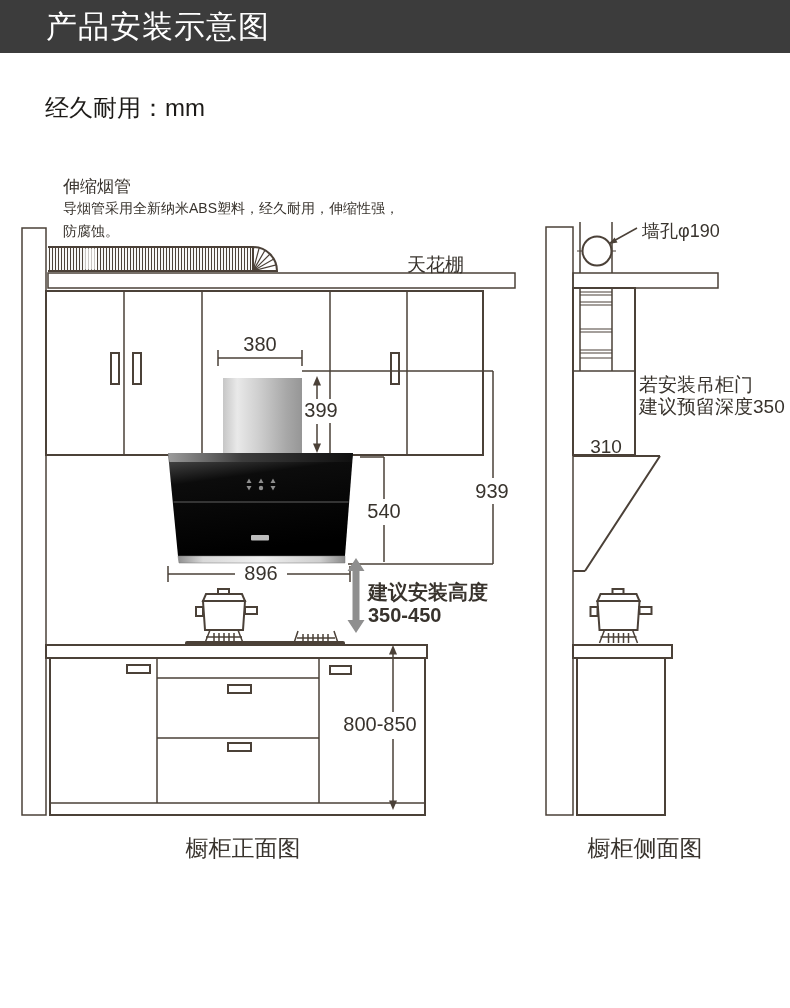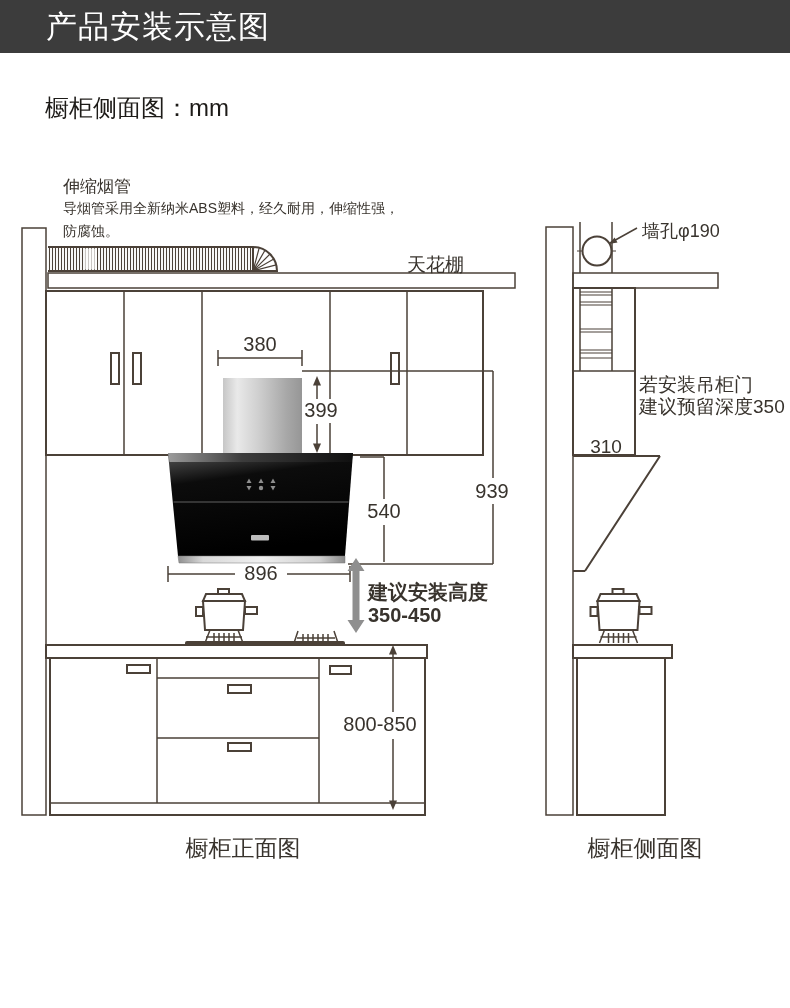--- a/index.html
+++ b/index.html
@@ -33,21 +33,21 @@
 </style>
 </head>
 <body>
 
 <div class="page">
 
   <div class="bar top">
     <span>产品安装示意图</span>
   </div>
 
-  <div class="unit-note">橱柜侧面图：mm</div>
+  <div class="unit-note">经久耐用：mm</div>
 
   <svg width="790" height="1008" viewBox="0 0 790 1008">
     <defs>
       <pattern id="brickPat" width="20" height="18" patternUnits="userSpaceOnUse">
         <path class="pat" d="M0,0.6H20 M0,9.6H20 M10,0V9 M5,9V18 M15,9V18"></path>
       </pattern>
       <pattern id="hatchPat" width="5" height="5" patternUnits="userSpaceOnUse">
         <path class="pat" d="M-1,6 L6,-1"></path>
       </pattern>
       <pattern id="corrPat" width="3" height="24" patternUnits="userSpaceOnUse">

